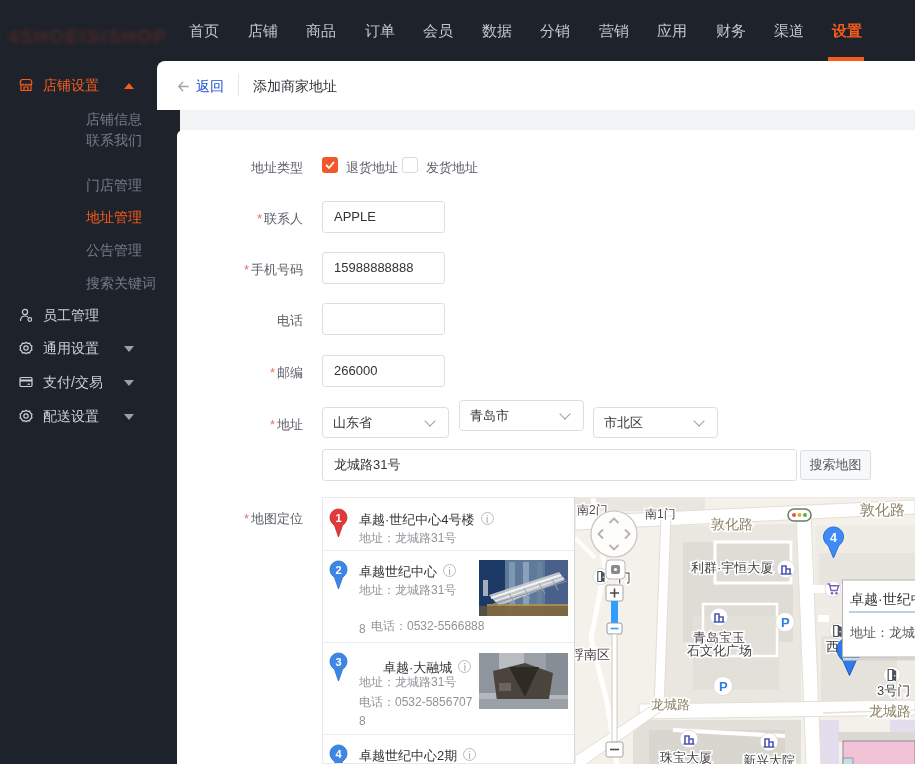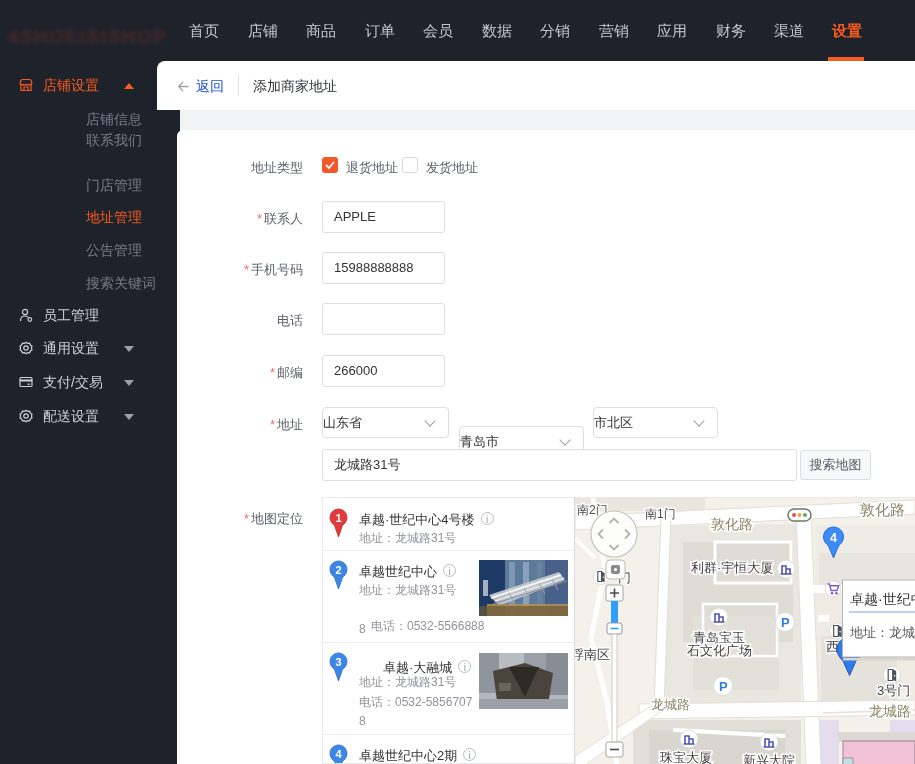--- a/index.html
+++ b/index.html
@@ -25,21 +25,21 @@
   .tri-up { position:absolute; left:124px; top:8px; width:0; height:0; border-left:5px solid transparent; border-right:5px solid transparent; border-bottom:6px solid #f75b1d; }
   .tri-dn { position:absolute; left:124px; top:8px; width:0; height:0; border-left:5px solid transparent; border-right:5px solid transparent; border-top:6px solid #9aa0ab; }
 
   
   #pagehead { position:absolute; left:157px; top:61px; width:758px; height:49px; background:#fff; border-radius:8px 0 0 0; }
   #card { position:absolute; left:177px; top:130px; width:738px; height:634px; background:#fff; border-radius:6px 0 0 0; }
 
   .flabel { position:absolute; width:150px; text-align:right; font-size:13px; color:#5a5e66; }
   .flabel .star { color:#f56c6c; margin-right:2px; }
   .input { position:absolute; background:#fff; border:1px solid #dcdee2; border-radius:3px; font-size:13px; color:#333; line-height:30px; padding-left:11px; }
-  .sel { position:absolute; background:#fff; border:1px solid #dcdee2; border-radius:4px; font-size:13px; color:#333; line-height:29px; padding-left:0; }
+  .sel { position:absolute; background:#fff; border:1px solid #dcdee2; border-radius:4px; font-size:13px; color:#333; line-height:29px; padding-left:10px; }
   .chev { position:absolute; width:8px; height:8px; border-right:1.5px solid #9aa0a6; border-bottom:1.5px solid #9aa0a6; transform:rotate(45deg); }
 
   
   .cb { position:absolute; width:16px; height:16px; border-radius:3px; }
   .cb.on { background:#f4572a; }
   .cb.off { background:#fff; border:1px solid #d8dadf; }
   .cbl { position:absolute; font-size:13px; color:#5a5e66; }
 
   
   #listpanel { position:absolute; left:322px; top:497px; width:253px; height:267px; background:#fff; border:1px solid #e9eaec; border-right:1px solid #d8d8d8; overflow:hidden; }
@@ -163,21 +163,21 @@
 <div class="input" style="left:322px;top:252px;width:123px;height:32px;">15988888888</div>
 
 <div class="flabel" style="left:153px;top:312px;">电话</div>
 <div class="input" style="left:322px;top:303px;width:123px;height:32px;"></div>
 
 <div class="flabel" style="left:153px;top:364px;"><span class="star">*</span>邮编</div>
 <div class="input" style="left:322px;top:355px;width:123px;height:32px;">266000</div>
 
 <div class="flabel" style="left:153px;top:416px;"><span class="star">*</span>地址</div>
 <div class="sel" style="left:322px;top:407px;width:127px;height:31px;">山东省<div class="chev" style="right:14px;top:9px;"></div></div>
-<div class="sel" style="left:459px;top:426px;width:125px;height:31px;">青岛市<div class="chev" style="right:14px;top:9px;"></div></div>
+<div class="sel" style="left:459px;top:400px;width:125px;height:31px;">青岛市<div class="chev" style="right:14px;top:9px;"></div></div>
 <div class="sel" style="left:593px;top:407px;width:125px;height:31px;">市北区<div class="chev" style="right:14px;top:9px;"></div></div>
 
 <div class="input" style="left:322px;top:449px;width:475px;height:32px;">龙城路31号</div>
 <div class="abs" style="left:800px;top:450px;width:71px;height:30px;background:#f7f8fa;border:1px solid #dcdee2;border-radius:3px;font-size:13px;color:#55585e;text-align:center;line-height:28px;">搜索地图</div>
 
 <div class="flabel" style="left:153px;top:510px;"><span class="star">*</span>地图定位</div>
 
 <div id="listpanel">
 
   <svg class="abs" style="left:6px;top:10px;" width="19" height="30" viewBox="0 0 19 30">

